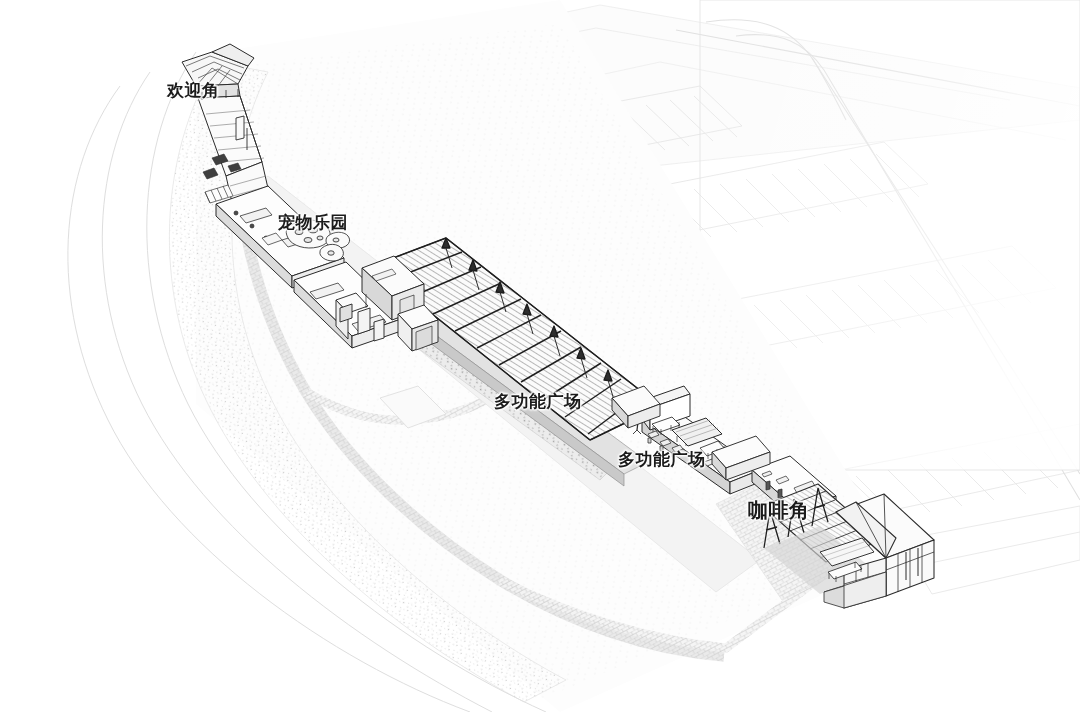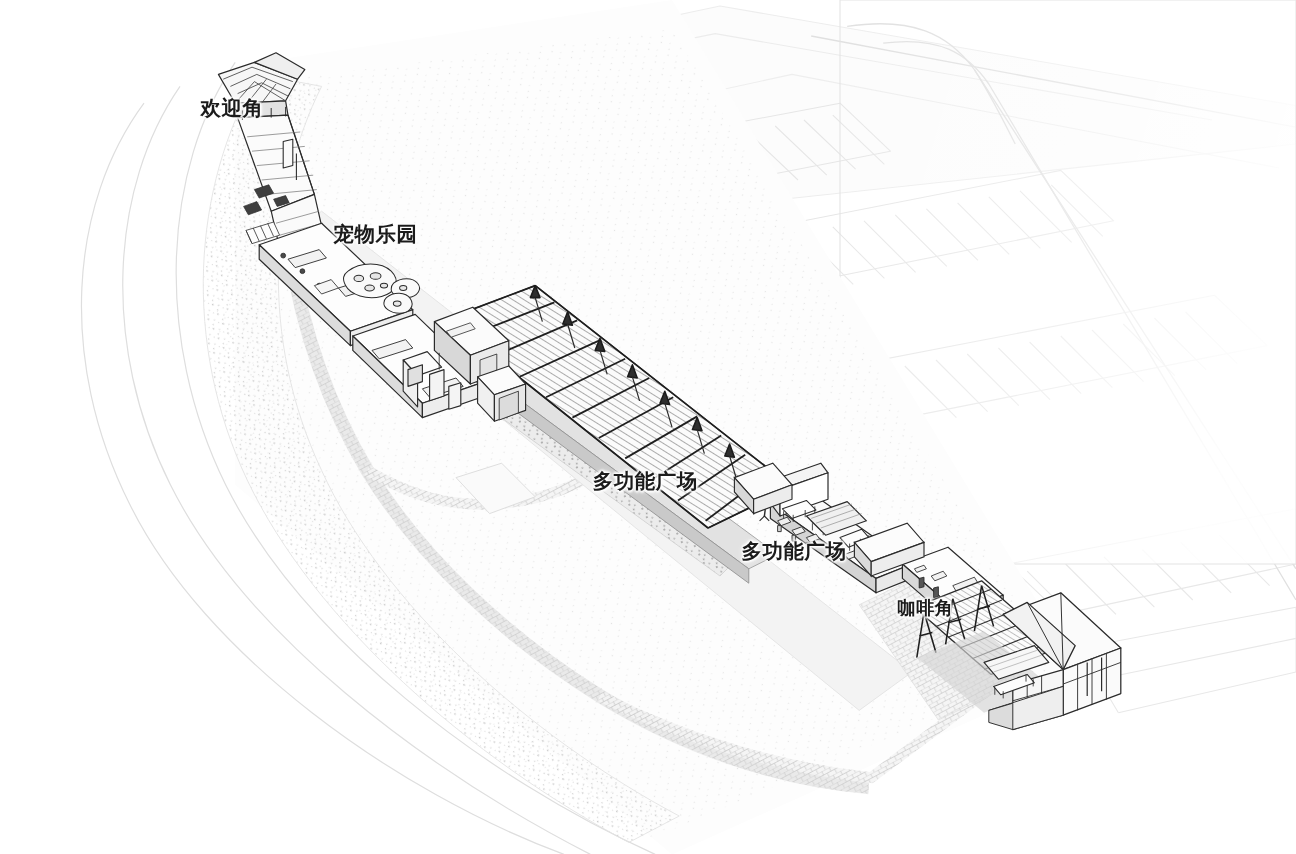--- a/index.html
+++ b/index.html
@@ -594,19 +594,19 @@
       <path d="M612 398 L612 410 L628 428 L628 416 Z" fill="#d8d8d8"></path>
       <path d="M628 416 L660 404 L660 416 L628 428 Z" fill="#ececec"></path>
       <path d="M712 452 L756 436 L770 452 L726 468 Z" fill="#fcfcfc"></path>
       <path d="M712 452 L712 464 L726 480 L726 468 Z" fill="#dadada"></path>
       <path d="M726 468 L770 452 L770 464 L726 480 Z" fill="#ededed"></path>
     </g>
   </svg>
 
   <div class="labels">
     <div class="zone-label" style="left:167px;top:82px;font-size:17px;">欢迎角</div>
-    <div class="zone-label" style="left:278px;top:187px;font-size:17px;">宠物乐园</div>
+    <div class="zone-label" style="left:278px;top:214px;font-size:17px;">宠物乐园</div>
     <div class="zone-label" style="left:494px;top:393px;font-size:17px;font-family:Liberation Serif, serif;">多功能广场</div>
     <div class="zone-label" style="left:618px;top:451px;font-size:17px;">多功能广场</div>
-    <div class="zone-label" style="left:748px;top:500px;font-size:15px;">咖啡角</div>
+    <div class="zone-label" style="left:748px;top:500px;font-size:20px;">咖啡角</div>
   </div>
 
 </div>
 
 </body></html>

